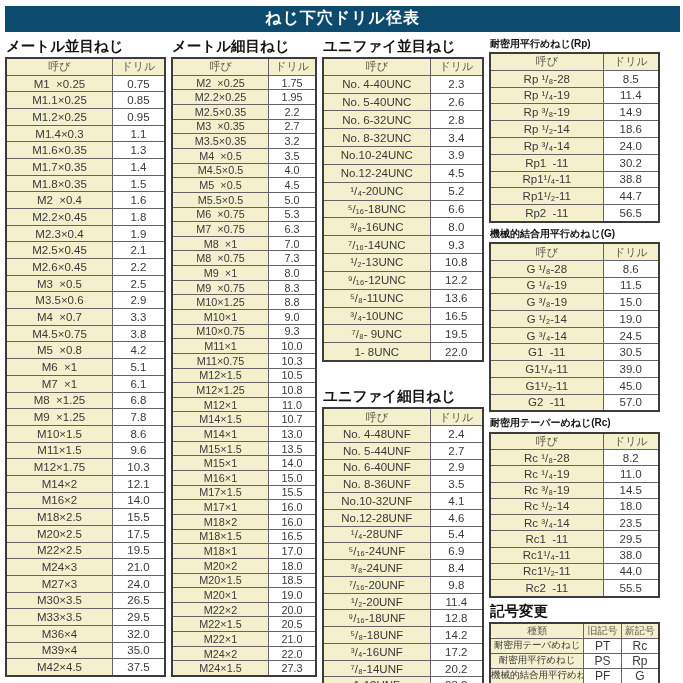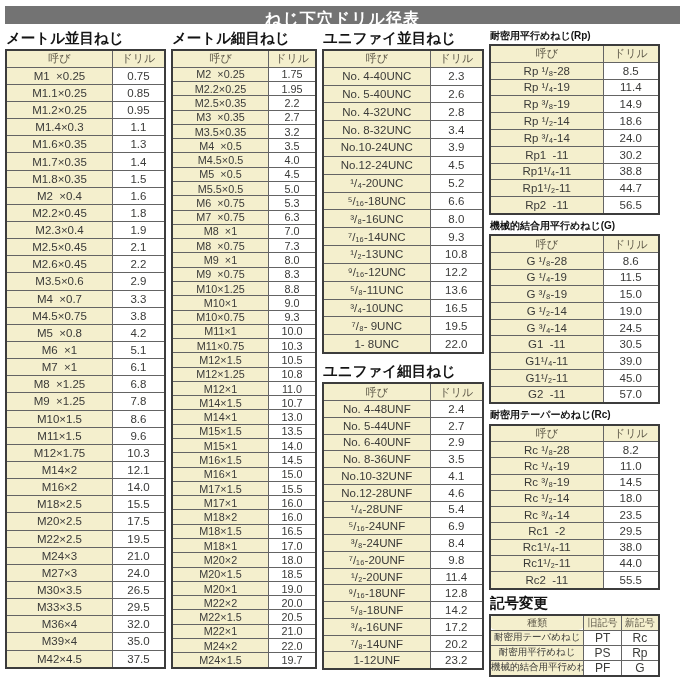--- a/index.html
+++ b/index.html
@@ -5,39 +5,40 @@
   html,body { margin:0; padding:0; }
   body {
     width:683px; height:683px; overflow:hidden;
     background:#ffffff;
     font-family:"Liberation Sans","DejaVu Sans",sans-serif;
     -webkit-font-smoothing:antialiased;
   }
   .page { position:relative; width:683px; height:683px; }
 
   .title-bar {
-    margin:6px 3px 0 5px; height:18px; line-height:26px;
-    background:#737373; color:#ffffff;
+    margin:6px 3px 0 5px; height:26px; line-height:26px;
+    background:#0c4a6e; color:#ffffff;
     font-size:16px; font-weight:bold; text-align:center;
     letter-spacing:1px;
+    font-family:Liberation Mono, monospace;
   }
 
   .cols { display:flex; gap:5px; padding:6px 3px 0 5px; align-items:flex-start; }
   .col { display:flex; flex-direction:column; }
   .col1 { width:161px; }
   .col2 { width:146px; }
   .col3 { width:162px; }
   .col4 { width:171px; }
 
   .sec-title {
     font-size:14.5px; font-weight:bold; color:#141414;
     line-height:1.12; margin:0 0 3px 1px; white-space:nowrap;
   }
   .sec-title.sm { font-size:10px; }
-  .mt { margin-top:9px; }
+  .mt { margin-top:26px; }
   .mt2 { margin-top:5px; }
 
   table {
     border-collapse:collapse; width:100%; table-layout:fixed;
     background:#fff; border:2px solid #3c3c3c;
   }
   th, td { border:1px solid #646464; overflow:hidden; padding:0; }
   thead tr { height:17px; }
   th {
     background:#f4efcd; color:#5e5949; font-weight:normal;
@@ -126,20 +127,24 @@
             </tr>
             <tr>
               <td class="name-cell">M2.5×0.45</td>
               <td class="val-cell">2.1</td>
             </tr>
             <tr>
               <td class="name-cell">M2.6×0.45</td>
               <td class="val-cell">2.2</td>
             </tr>
             <tr>
+              <td class="name-cell">M3  ×0.5</td>
+              <td class="val-cell">2.5</td>
+            </tr>
+            <tr>
               <td class="name-cell">M3.5×0.6</td>
               <td class="val-cell">2.9</td>
             </tr>
             <tr>
               <td class="name-cell">M4  ×0.7</td>
               <td class="val-cell">3.3</td>
             </tr>
             <tr>
               <td class="name-cell">M4.5×0.75</td>
               <td class="val-cell">3.8</td>
@@ -340,24 +345,20 @@
             </tr>
             <tr>
               <td class="name-cell">M15×1.5</td>
               <td class="val-cell">13.5</td>
             </tr>
             <tr>
               <td class="name-cell">M15×1</td>
               <td class="val-cell">14.0</td>
             </tr>
             <tr>
-              <td class="name-cell">M16×1.5</td>
-              <td class="val-cell">14.5</td>
-            </tr>
-            <tr>
               <td class="name-cell">M16×1</td>
               <td class="val-cell">15.0</td>
             </tr>
             <tr>
               <td class="name-cell">M17×1.5</td>
               <td class="val-cell">15.5</td>
             </tr>
             <tr>
               <td class="name-cell">M17×1</td>
               <td class="val-cell">16.0</td>
@@ -397,21 +398,21 @@
             <tr>
               <td class="name-cell">M22×1</td>
               <td class="val-cell">21.0</td>
             </tr>
             <tr>
               <td class="name-cell">M24×2</td>
               <td class="val-cell">22.0</td>
             </tr>
             <tr>
               <td class="name-cell">M24×1.5</td>
-              <td class="val-cell">19.7</td>
+              <td class="val-cell">27.3</td>
             </tr>
           </tbody>
       </table>
     </div>
 
     <div class="col col3">
       <div class="sec-title">ユニファイ並目ねじ</div>
       <table class="drill-table t-unc">
         <thead>
           <tr>
@@ -422,21 +423,21 @@
         <tbody>
             <tr>
               <td class="name-cell">No. 4-40UNC</td>
               <td class="val-cell">2.3</td>
             </tr>
             <tr>
               <td class="name-cell">No. 5-40UNC</td>
               <td class="val-cell">2.6</td>
             </tr>
             <tr>
-              <td class="name-cell">No. 4-32UNC</td>
+              <td class="name-cell">No. 6-32UNC</td>
               <td class="val-cell">2.8</td>
             </tr>
             <tr>
               <td class="name-cell">No. 8-32UNC</td>
               <td class="val-cell">3.4</td>
             </tr>
             <tr>
               <td class="name-cell">No.10-24UNC</td>
               <td class="val-cell">3.9</td>
             </tr>
@@ -684,21 +685,21 @@
             </tr>
             <tr>
               <td class="name-cell">Rc ¹/₂-14</td>
               <td class="val-cell">18.0</td>
             </tr>
             <tr>
               <td class="name-cell">Rc ³/₄-14</td>
               <td class="val-cell">23.5</td>
             </tr>
             <tr>
-              <td class="name-cell">Rc1  -2</td>
+              <td class="name-cell">Rc1  -11</td>
               <td class="val-cell">29.5</td>
             </tr>
             <tr>
               <td class="name-cell">Rc1¹/₄-11</td>
               <td class="val-cell">38.0</td>
             </tr>
             <tr>
               <td class="name-cell">Rc1¹/₂-11</td>
               <td class="val-cell">44.0</td>
             </tr>

